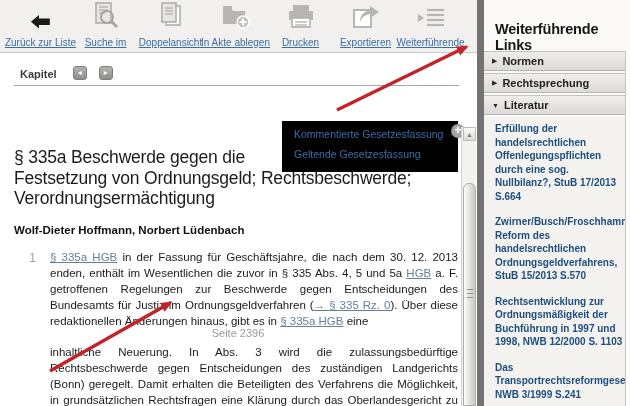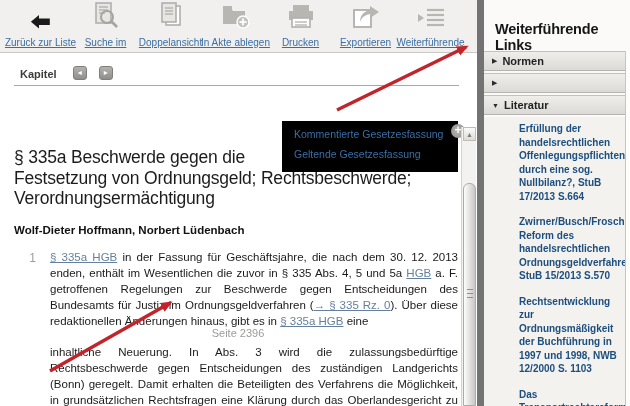--- a/index.html
+++ b/index.html
@@ -64,21 +64,21 @@
               letter-spacing:-0.2px; }
   .acc { position:absolute; left:0; width:148px; height:20px;
          background:linear-gradient(#efeeea,#dbdad6); border-top:1px solid #c2c1be; border-bottom:1px solid #b5b4b1;
          display:flex; align-items:center; padding-left:8px; cursor:pointer; }
   .acc-0 { top:51px; } .acc-1 { top:73px; } .acc-2 { top:95px; }
   .acc .tri { font-size:7px; color:#2c2c2a; margin-right:5px; }
   .acc .acc-label { font-size:11px; font-weight:bold; color:#222; }
   .lit-list { position:absolute; left:0; top:117px; width:148px; height:289px;
               background:#f3f2ef; padding:5px 6px 0 11px; overflow:hidden; }
   .lit-item { display:block; font-size:10px; font-weight:bold; line-height:13.5px;
-              color:#1d4e7e; text-decoration:none; margin-bottom:12px; cursor:pointer;margin-left:24px; }
+              color:#1d4e7e; text-decoration:none; margin-bottom:12px; cursor:pointer; }
   .sb-strip { position:absolute; right:0; top:51px; bottom:0; width:5px;
               background:#fdfdfc; border-left:1px solid #c6c5c2; }
 
   
   .annot { position:absolute; left:0; top:0; width:630px; height:406px; pointer-events:none; }
 
   svg.icon { display:block; }
 </style>
 </head>
 <body>
@@ -202,20 +202,21 @@
 
   <div class="sidebar">
     <div class="sb-title">Weiterführende Links</div>
 
     <div class="acc acc-0">
       <span class="tri">▶</span>
       <span class="acc-label">Normen</span>
     </div>
     <div class="acc acc-1">
       <span class="tri">▶</span>
+      <span class="acc-label">Rechtsprechung</span>
     </div>
     <div class="acc acc-2">
       <span class="tri">▼</span>
       <span class="acc-label">Literatur</span>
     </div>
 
     <div class="lit-list">
       <a class="lit-item">Erfüllung der handelsrechtlichen Offenlegungspflichten durch eine sog. Nullbilanz?, StuB 17/2013 S.664</a>
       <a class="lit-item">Zwirner/Busch/Froschhammer, Reform des handelsrechtlichen Ordnungsgeldverfahrens, StuB 15/2013 S.570</a>
       <a class="lit-item">Rechtsentwicklung zur Ordnungsmäßigkeit der Buchführung in 1997 und 1998, NWB 12/2000 S. 1103</a>

